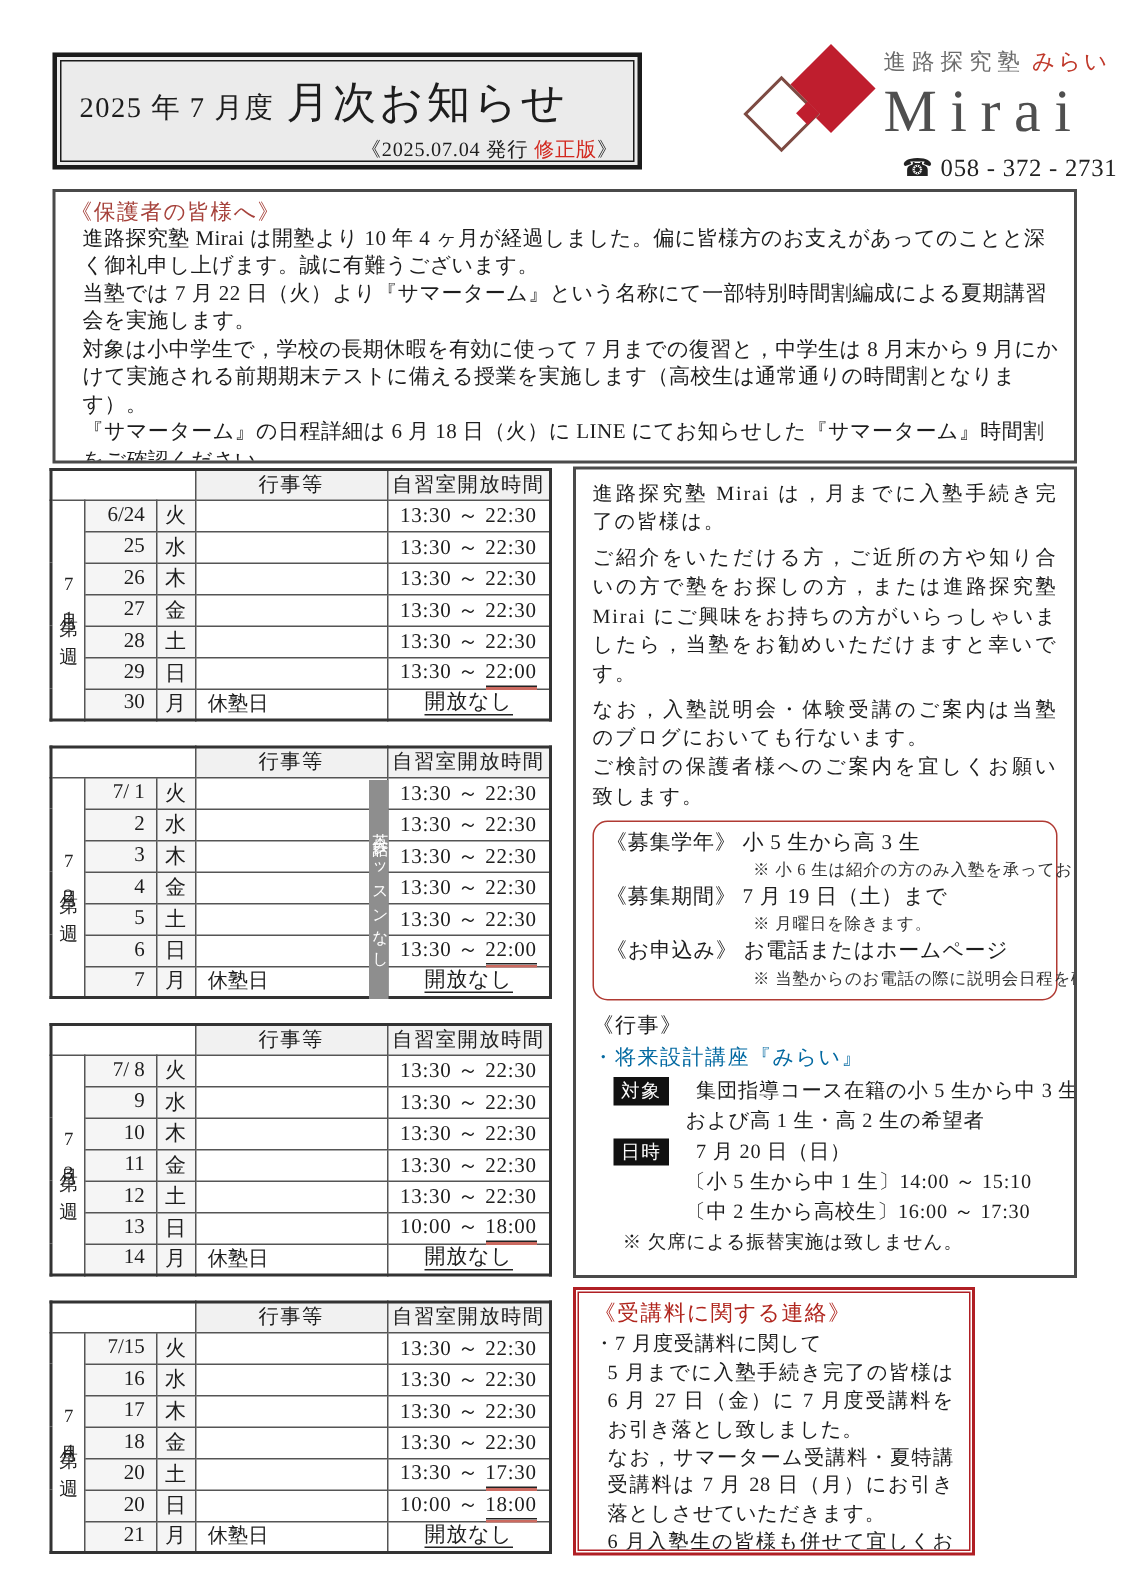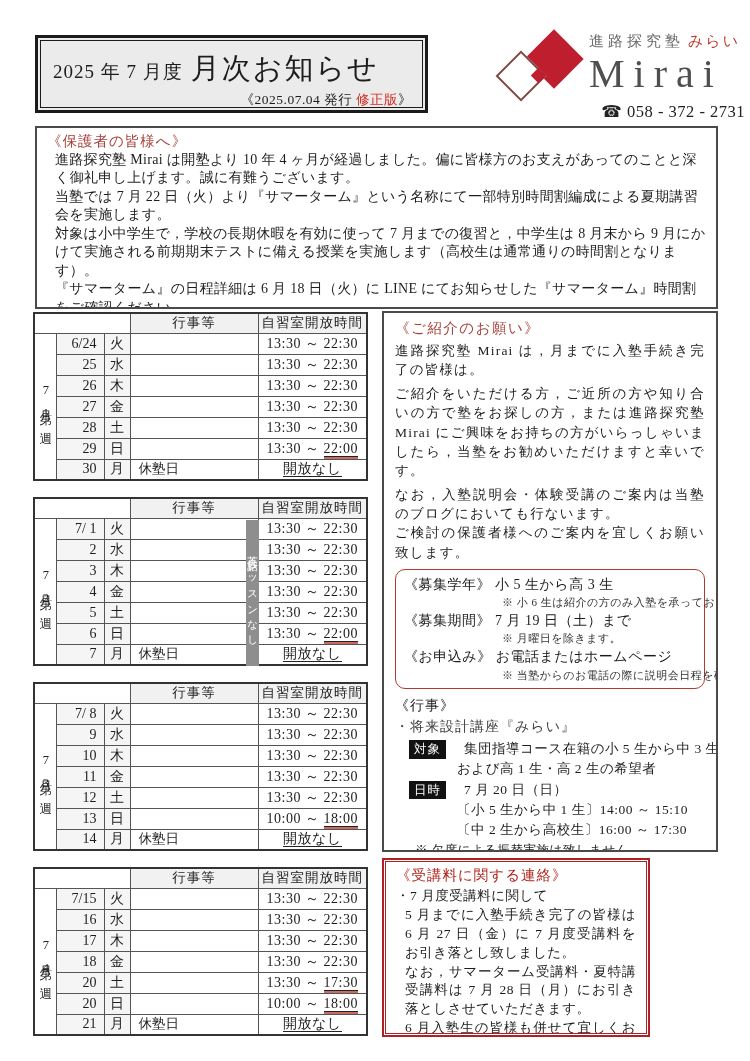--- a/index.html
+++ b/index.html
@@ -53,21 +53,21 @@
 
   
   .intro-box{position:absolute;left:382px;top:311px;width:336px;height:541px;border:2px solid #4a4a4a;padding:6px 11px;overflow:hidden;}
   .intro-head{color:#a6423b;font-size:14.5px;letter-spacing:1.5px;margin-bottom:3px;}
   .intro-p{font-size:13.5px;line-height:1.42;letter-spacing:1.2px;text-align:justify;margin-bottom:5px;}
   .rec-box{border:1.5px solid #b03a33;border-radius:10px;padding:5px 8px;margin:7px 0 8px 0;}
   .rec-row{font-size:14px;letter-spacing:0.5px;line-height:1.4;white-space:nowrap;}
   .rec-label{letter-spacing:0.5px;}
   .rec-note{font-size:11px;color:#333;margin-left:98px;line-height:1.5;letter-spacing:0.5px;white-space:nowrap;}
   .ev-head{font-size:14px;letter-spacing:1px;margin:2px 0;}
-  .ev-title{color:#404040;font-size:14px;letter-spacing:1px;margin:3px 0;}
+  .ev-title{color:#0369a1;font-size:14px;letter-spacing:1px;margin:3px 0;}
   .ev-row{margin-left:14px;font-size:13.5px;line-height:1.5;letter-spacing:0.5px;white-space:nowrap;}
   .badge{display:inline-block;background:#111;color:#fff;font-size:12.5px;line-height:1.5;padding:0 5px;margin-right:18px;letter-spacing:1px;}
   .ev-cont{margin-left:62px;font-size:13.5px;line-height:1.5;letter-spacing:0.5px;white-space:nowrap;}
   .ev-note{margin-left:20px;font-size:12.5px;line-height:1.6;letter-spacing:0.5px;}
 
   
   .fees-box{position:absolute;left:382px;top:858px;width:268px;height:179px;border:2px solid #b01f24;padding:1px;}
   .fees-inner{border:1px solid #b01f24;height:100%;padding:4px 10px;overflow:hidden;}
   .fees-head{color:#b0251d;font-size:14.5px;letter-spacing:1px;margin-bottom:2px;}
   .fees-line{font-size:13.5px;line-height:1.4;letter-spacing:0.5px;}
@@ -357,21 +357,20 @@
             <td class="date">21</td>
             <td class="day">月</td>
             <td class="event">休塾日</td>
             <td class="time"><span></span><span class="temph" data-emph="underline">開放なし</span></td>
           </tr>
     </tbody>
       </table>
   </div>
 
   <div class="intro-box">
-    <div class="intro-head">《ご紹介のお願い》</div>
     <div class="intro-p">進路探究塾 Mirai は，月までに入塾手続き完了の皆様は。</div>
     <div class="intro-p">ご紹介をいただける方，ご近所の方や知り合いの方で塾をお探しの方，または進路探究塾 Mirai にご興味をお持ちの方がいらっしゃいましたら，当塾をお勧めいただけますと幸いです。</div>
     <div class="intro-p" style="margin-bottom:0;">なお，入塾説明会・体験受講のご案内は当塾のブログにおいても行ないます。</div>
     <div class="intro-p">ご検討の保護者様へのご案内を宜しくお願い致します。</div>
 
     <div class="rec-box">
       <div class="rec-row"><span class="rec-label">《募集学年》</span> <span class="rec-value">小 5 生から高 3 生</span></div>
       <div class="rec-note">※ 小 6 生は紹介の方のみ入塾を承っております。</div>
       <div class="rec-row"><span class="rec-label">《募集期間》</span> <span class="rec-value">7 月 19 日（土）まで</span></div>
       <div class="rec-note">※ 月曜日を除きます。</div>

